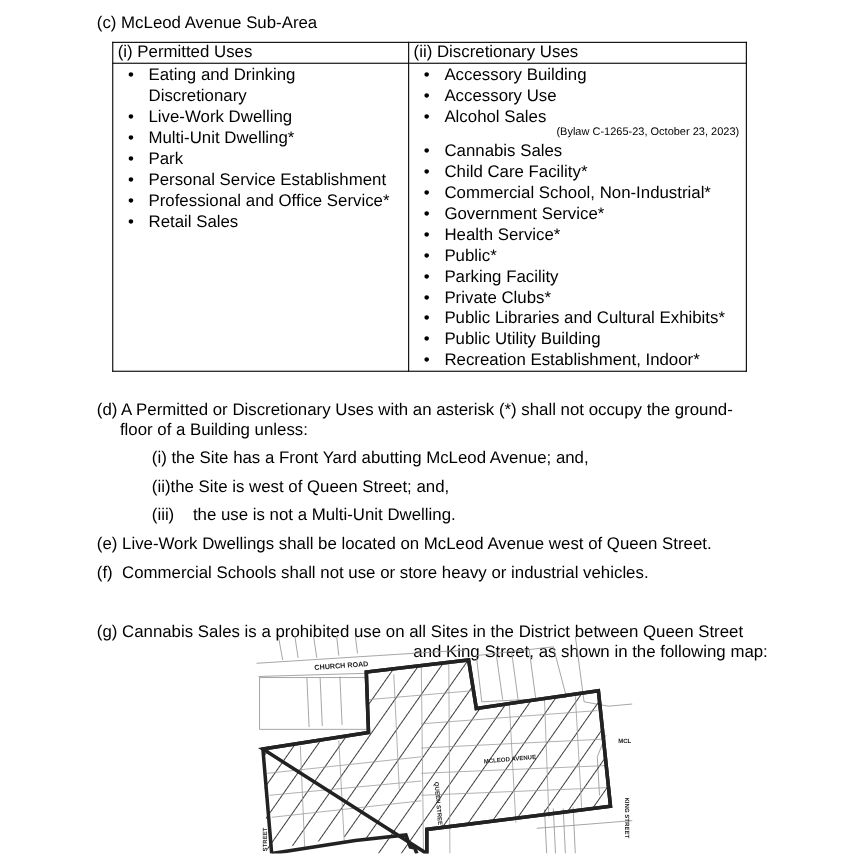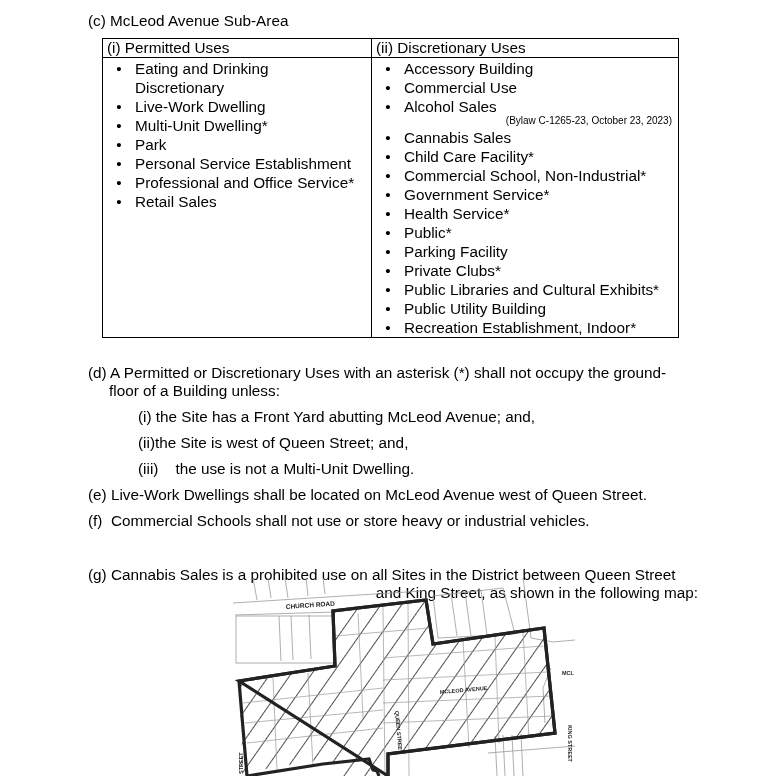--- a/index.html
+++ b/index.html
@@ -45,21 +45,21 @@
             <li style="padding-right: 8px;"><span class="bullet">•</span><span>Multi-Unit Dwelling*</span></li>
             <li style="padding-right: 8px;"><span class="bullet">•</span><span>Park</span></li>
             <li style="padding-right: 8px;"><span class="bullet">•</span><span>Personal Service Establishment</span></li>
             <li style="padding-right: 8px;"><span class="bullet">•</span><span>Professional and Office Service*</span></li>
             <li style="padding-right: 8px;"><span class="bullet">•</span><span>Retail Sales</span></li>
           </ul>
     </td>
     <td>
       <ul class="blist" id="discretionary-list">
             <li><span class="bullet">•</span><span>Accessory Building</span></li>
-            <li><span class="bullet">•</span><span>Commercial Use</span></li>
+            <li><span class="bullet">•</span><span>Accessory Use</span></li>
             <li><span class="bullet">•</span><span>Alcohol Sales</span><span class="note">(Bylaw C-1265-23, October 23, 2023)</span></li>
             <li><span class="bullet">•</span><span>Cannabis Sales</span></li>
             <li><span class="bullet">•</span><span>Child Care Facility*</span></li>
             <li><span class="bullet">•</span><span>Commercial School, Non-Industrial*</span></li>
             <li><span class="bullet">•</span><span>Government Service*</span></li>
             <li><span class="bullet">•</span><span>Health Service*</span></li>
             <li><span class="bullet">•</span><span>Public*</span></li>
             <li><span class="bullet">•</span><span>Parking Facility</span></li>
             <li><span class="bullet">•</span><span>Private Clubs*</span></li>
             <li><span class="bullet">•</span><span>Public Libraries and Cultural Exhibits*</span></li>

